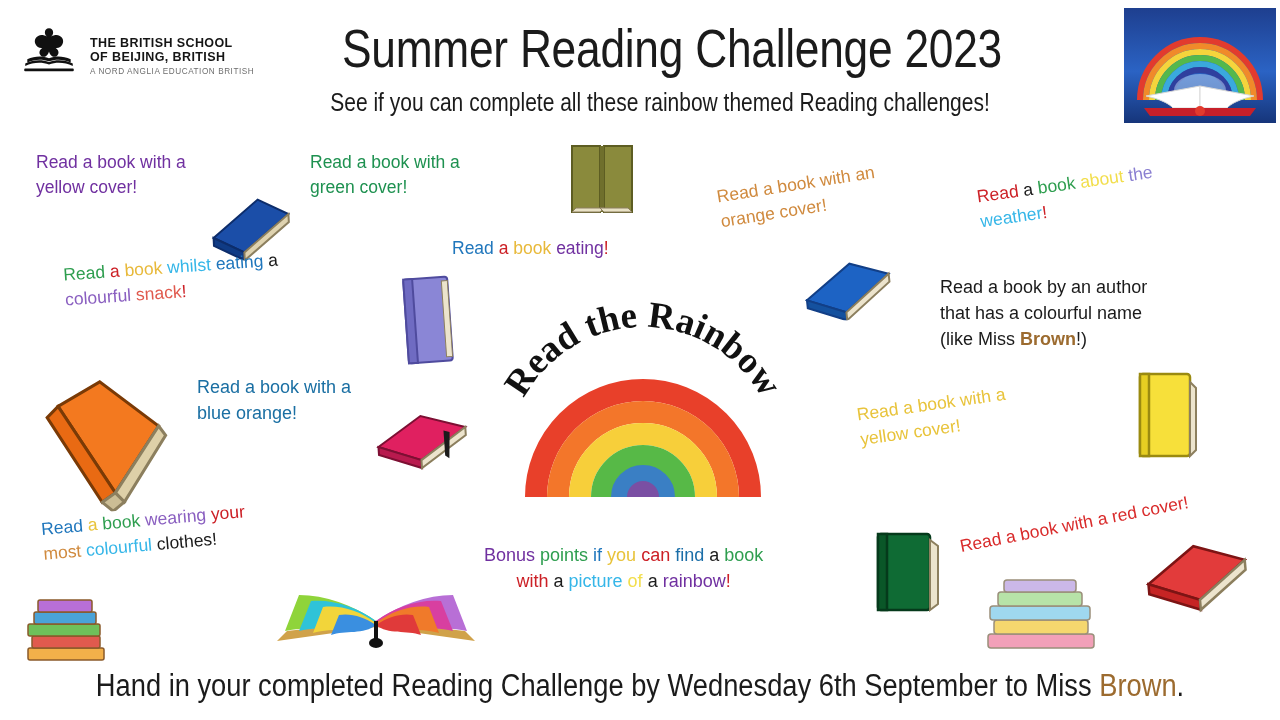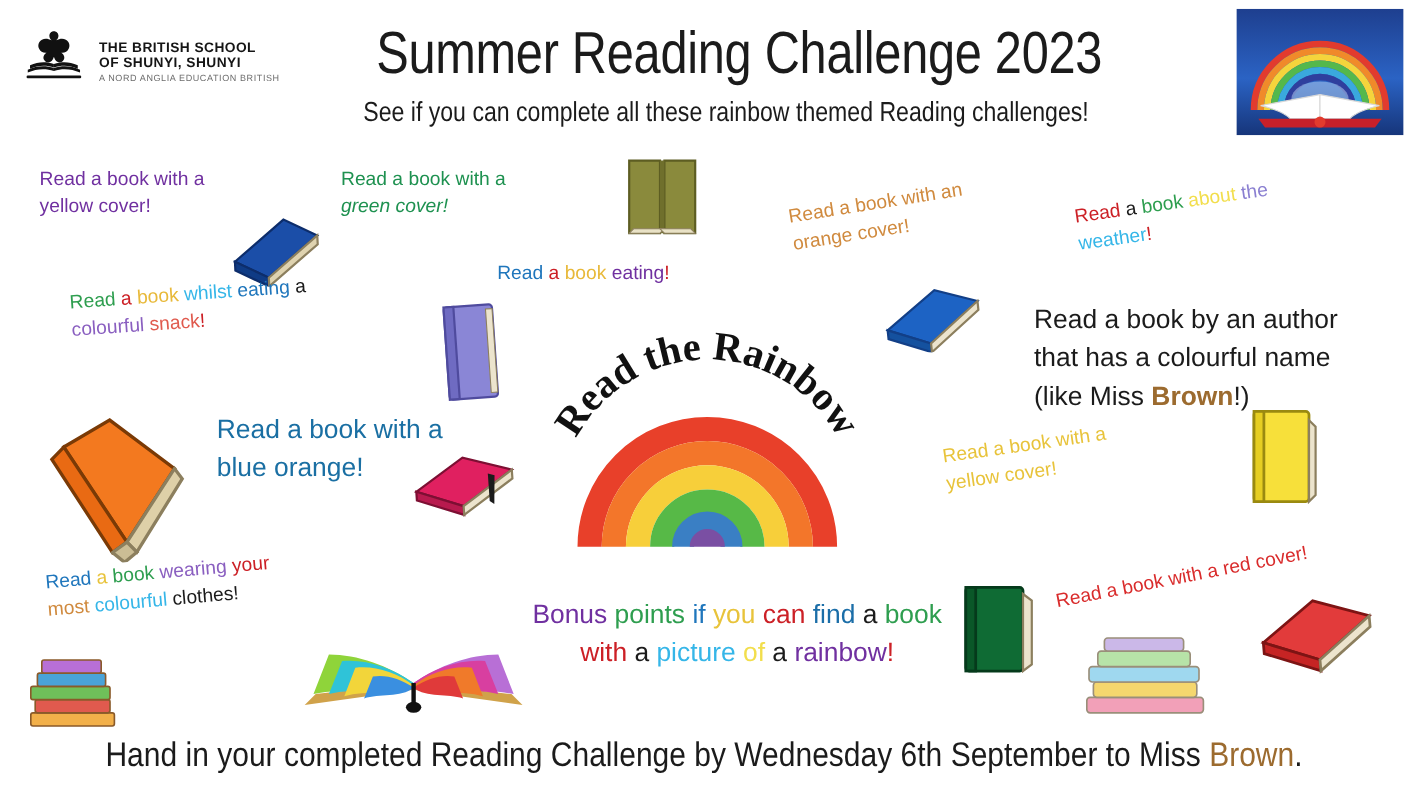--- a/index.html
+++ b/index.html
@@ -24,21 +24,21 @@
   }
   .subtitle{
     position:absolute;left:180px;top:88px;width:960px;text-align:center;
     font-size:25px;color:#1b1b1b;
     transform:scaleX(.84);transform-origin:center top;white-space:nowrap;
   }
   .hero-img{position:absolute;left:1124px;top:8px;width:152px;height:115px;}
 
   
   .ch{position:absolute;font-size:17.5px;line-height:1.45;white-space:nowrap;}
-  .ch.big{font-size:24px;}
+  .ch.big{font-size:18px;}
   .ch .w{display:inline;}
   .ch b{font-weight:bold;}
 
   
   .footer{
     position:absolute;left:0;top:668px;width:1280px;text-align:center;
     font-size:31px;color:#1b1b1b;
     transform:scaleX(.88);white-space:nowrap;
   }
 
@@ -57,21 +57,21 @@
         <path d="M60 8c-5 0-8 4-8 8 0 4 2 6 4 8-6-3-12-4-17-1-6 3-8 10-5 16 2 5 8 8 13 7-5 3-7 9-4 13 2 4 7 5 11 3 3-2 5-5 6-9 1 4 3 7 6 9 4 2 9 1 11-3 3-4 1-10-4-13 5 1 11-2 13-7 3-6 1-13-5-16-5-3-11-2-17 1 2-2 4-4 4-8 0-4-3-8-8-8z"></path>
         <path d="M18 68c14-6 28-7 42-2v6c-14-5-28-4-42 2z"></path>
         <path d="M102 68c-14-6-28-7-42-2v6c14-5 28-4 42 2z"></path>
         <path d="M14 76c15-7 31-8 46-3v5c-15-5-31-4-46 3z"></path>
         <path d="M106 76c-15-7-31-8-46-3v5c15-5 31-4 46 3z"></path>
         <rect x="12" y="86" width="96" height="5" rx="2"></rect>
       </g>
     </svg>
     <div class="logo-text">
       <div class="logo-l1">THE BRITISH SCHOOL</div>
-      <div class="logo-l2">OF SHUNYI, SHUNYI</div>
+      <div class="logo-l2">OF BEIJING, BRITISH</div>
       <div class="logo-l3">A NORD ANGLIA EDUCATION BRITISH</div>
     </div>
   </div>
 
   <div class="title">Summer Reading Challenge 2023</div>
   <div class="subtitle">See if you can complete all these rainbow themed Reading challenges!</div>
 
   <div class="art hero-img">
     <svg viewBox="0 0 152 115">
       <defs>
@@ -236,21 +236,21 @@
     </svg>
   </div>
 
   <div class="ch" id="ch-purple-cover" style="left:36px;top:150px;">
       <div><span class="w" style="color: rgb(112, 48, 160);">Read a book with a</span></div>
       <div><span class="w" style="color: rgb(112, 48, 160);">yellow cover!</span></div>
     </div>
 
   <div class="ch" id="ch-green-cover" style="left:310px;top:150px;">
       <div><span class="w" style="color: rgb(30, 145, 80);">Read a book with a</span></div>
-      <div><span class="w" style="color: rgb(30, 145, 80); font-style: italic;">green cover!</span></div>
+      <div><span class="w" style="color: rgb(30, 145, 80);">green cover!</span></div>
     </div>
 
   <div class="ch" id="ch-orange-cover" style="left:718px;top:172px;transform:rotate(-9deg);">
       <div><span class="w" style="color: rgb(208, 138, 62);">Read a book with an</span></div>
       <div><span class="w" style="color: rgb(208, 138, 62);">orange cover!</span></div>
     </div>
 
   <div class="ch" id="ch-weather" style="left:978px;top:172px;transform:rotate(-8deg);">
       <div><span class="w" style="color: rgb(204, 32, 38);">Read</span><span class="w" style="color: rgb(27, 27, 27);"> a </span><span class="w" style="color: rgb(46, 158, 79);">book</span><span class="w" style="color: rgb(242, 222, 76);"> about </span><span class="w" style="color: rgb(138, 127, 209);">the</span></div>
       <div><span class="w" style="color: rgb(53, 182, 232);">weather</span><span class="w" style="color: rgb(204, 32, 38);">!</span></div>

